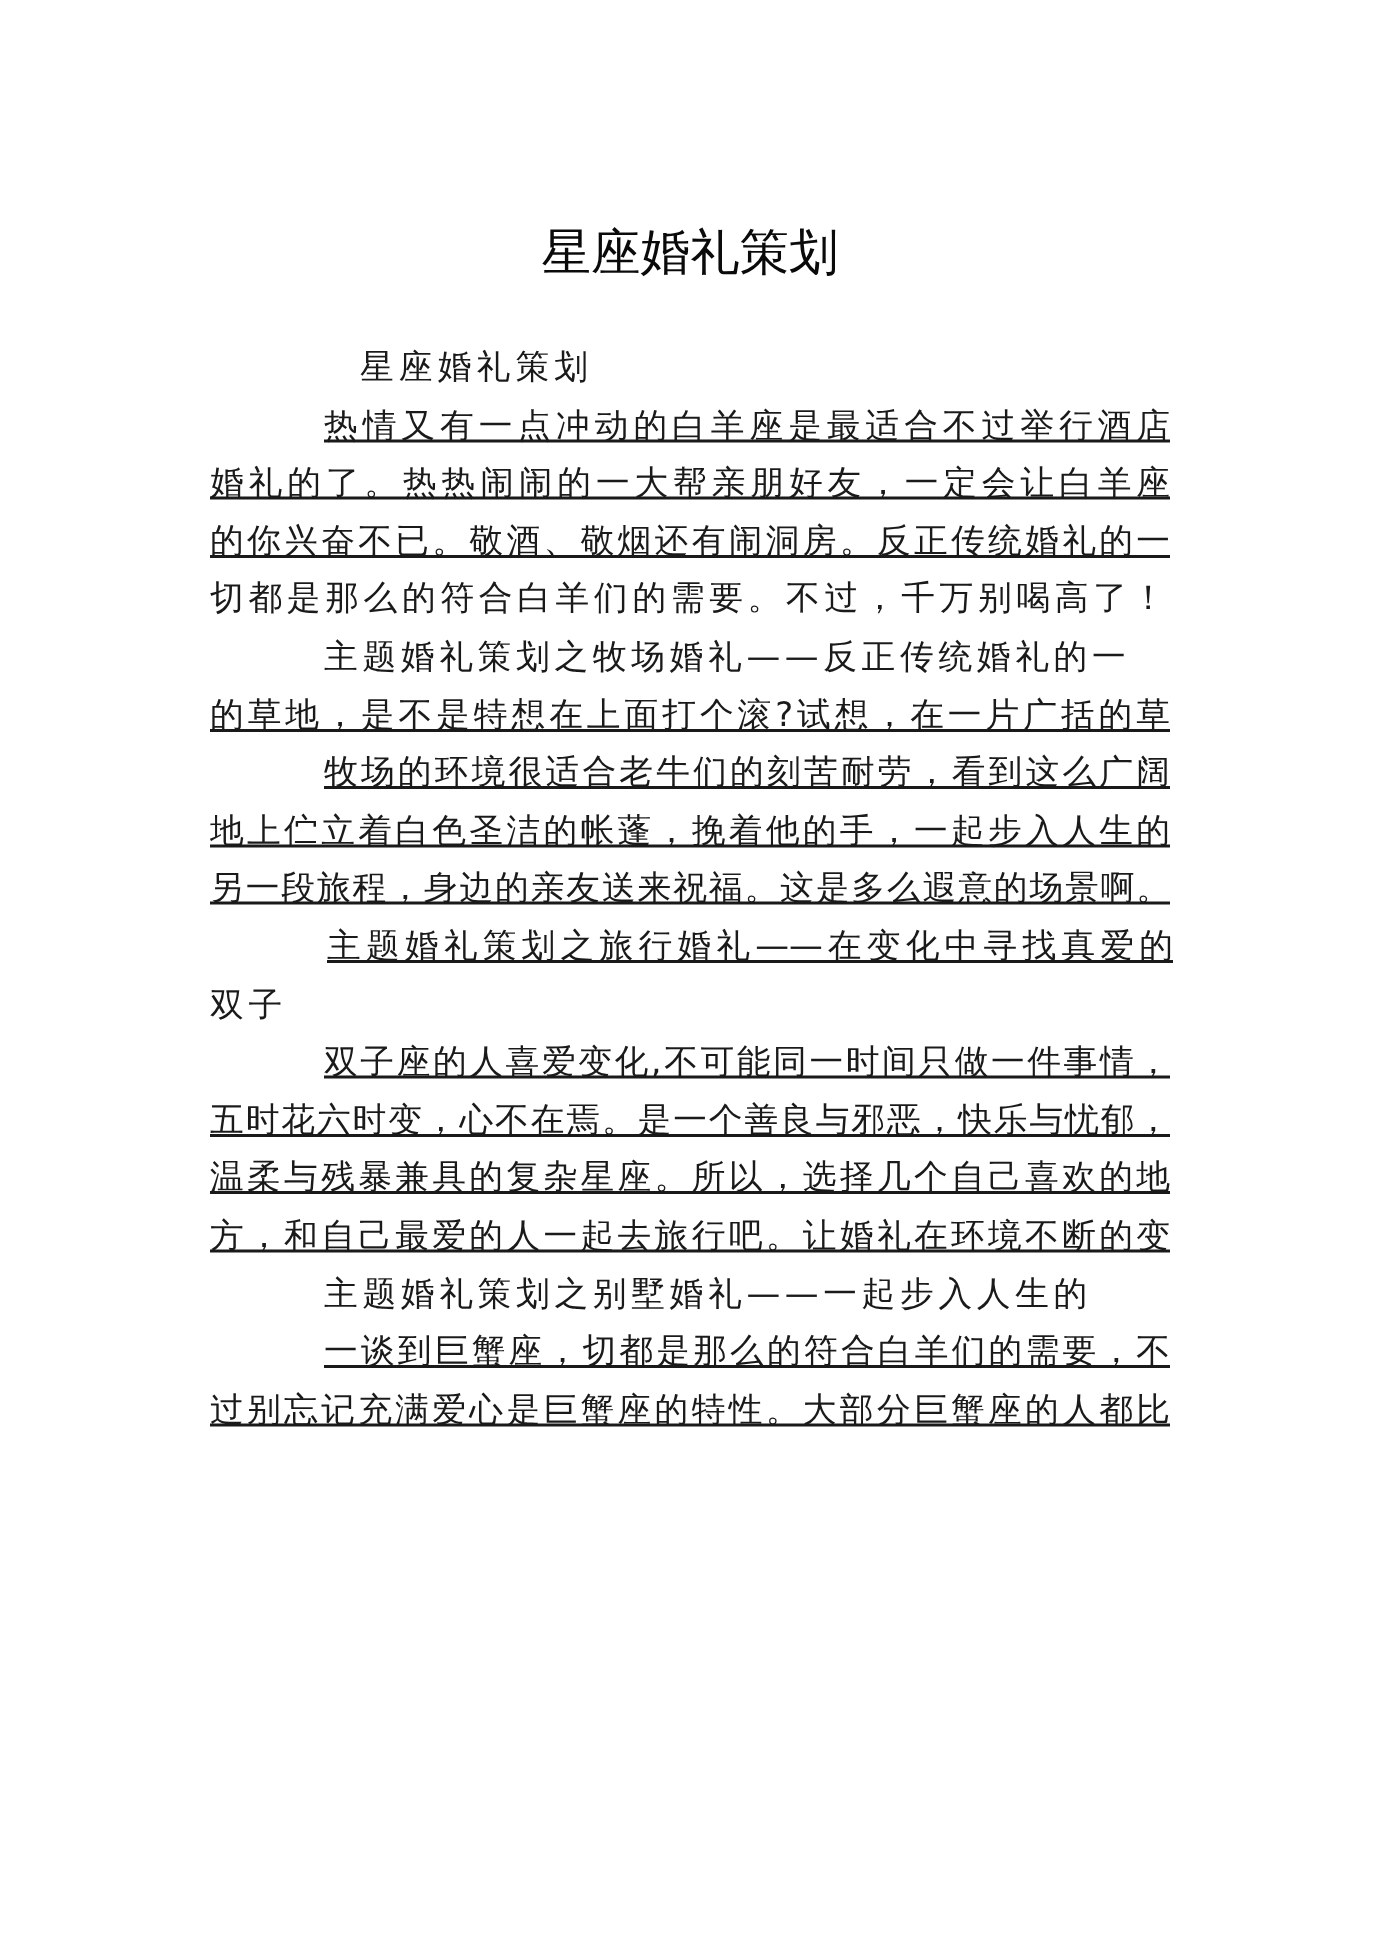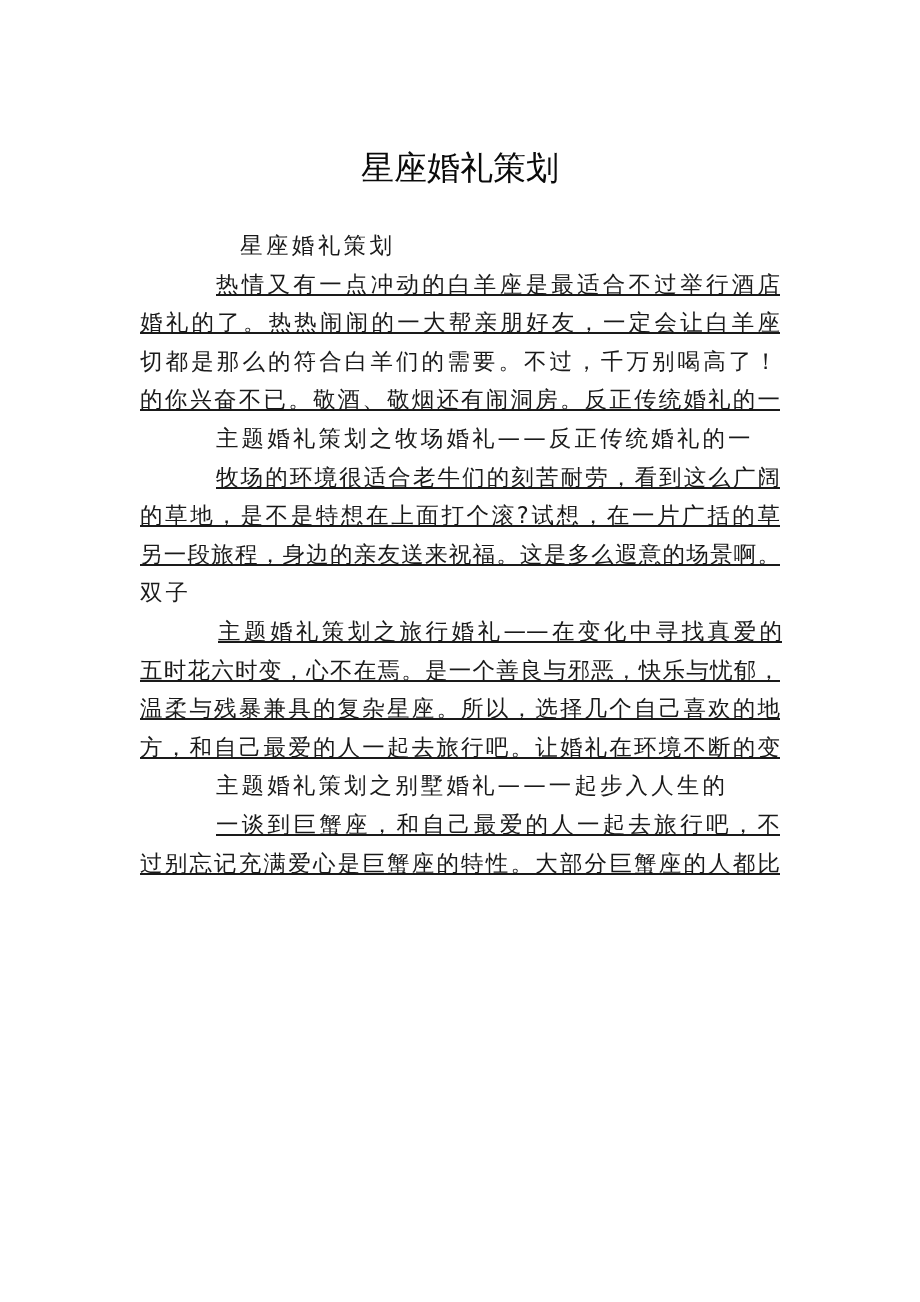--- a/index.html
+++ b/index.html
@@ -67,34 +67,36 @@
 <body>
 
 <div class="page">
   <h1 class="doc-title">星座婚礼策划</h1>
 
   <div class="body-text">
     <div class="line indent-sub">星座婚礼策划</div>
 
     <div class="line indent justify">热情又有一点冲动的白羊座是最适合不过举行酒店</div>
     <div class="line justify">婚礼的了。热热闹闹的一大帮亲朋好友，一定会让白羊座</div>
+    <div class="line justify">的你兴奋不已。敬酒、敬烟还有闹洞房。反正传统婚礼的一</div>
     <div class="line">切都是那么的符合白羊们的需要。不过，千万别喝高了！</div>
-    <div class="line justify">的你兴奋不已。敬酒、敬烟还有闹洞房。反正传统婚礼的一</div>
 
     <div class="line indent">主题婚礼策划之牧场婚礼——反正传统婚礼的一</div>
 
+    <div class="line justify">的草地，是不是特想在上面打个滚?试想，在一片广括的草</div>
     <div class="line indent justify">牧场的环境很适合老牛们的刻苦耐劳，看到这么广阔</div>
-    <div class="line justify">的草地，是不是特想在上面打个滚?试想，在一片广括的草</div>
+    <div class="line justify">地上伫立着白色圣洁的帐蓬，挽着他的手，一起步入人生的</div>
     <div class="line justify">另一段旅程，身边的亲友送来祝福。这是多么遐意的场景啊。</div>
 
+    <div class="line indent2 justify">主题婚礼策划之旅行婚礼——在变化中寻找真爱的</div>
     <div class="line">双子</div>
-    <div class="line indent2 justify">主题婚礼策划之旅行婚礼——在变化中寻找真爱的</div>
 
+    <div class="line indent justify">双子座的人喜爱变化,不可能同一时间只做一件事情，</div>
     <div class="line justify">五时花六时变，心不在焉。是一个善良与邪恶，快乐与忧郁，</div>
     <div class="line justify">温柔与残暴兼具的复杂星座。所以，选择几个自己喜欢的地</div>
     <div class="line justify">方，和自己最爱的人一起去旅行吧。让婚礼在环境不断的变</div>
 
     <div class="line indent">主题婚礼策划之别墅婚礼——一起步入人生的</div>
 
-    <div class="line indent justify">一谈到巨蟹座，和自己最爱的人一起去旅行吧，不</div>
+    <div class="line indent justify">一谈到巨蟹座，切都是那么的符合白羊们的需要，不</div>
     <div class="line justify">过别忘记充满爱心是巨蟹座的特性。大部分巨蟹座的人都比</div>
   </div>
 </div>
 
 </body></html>

